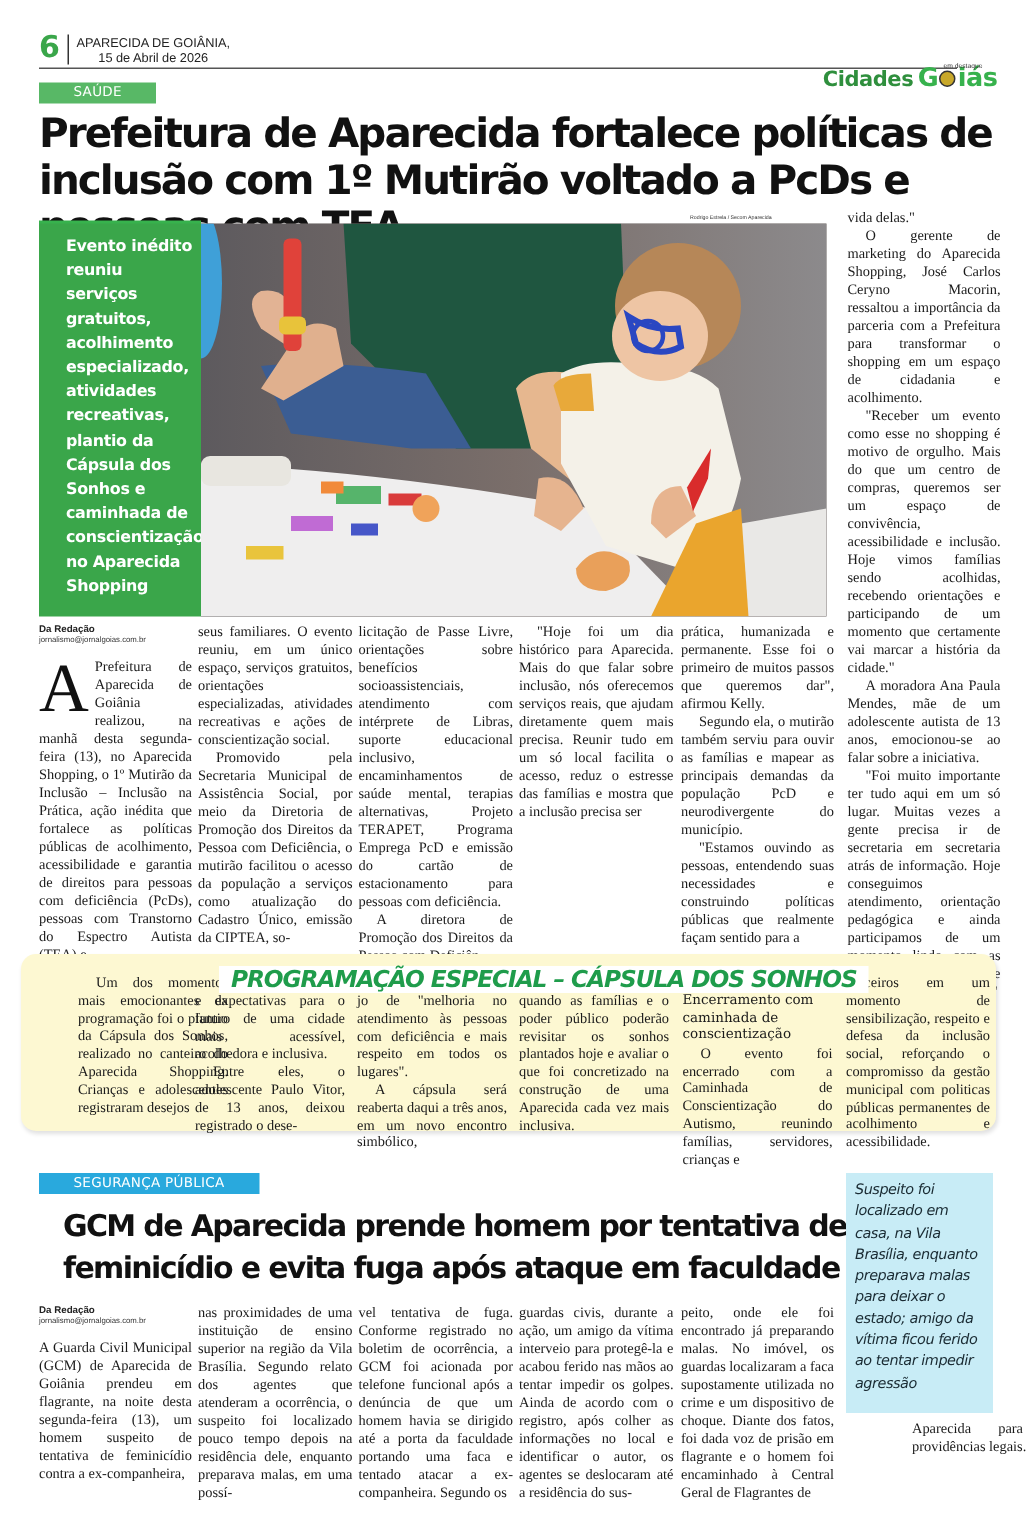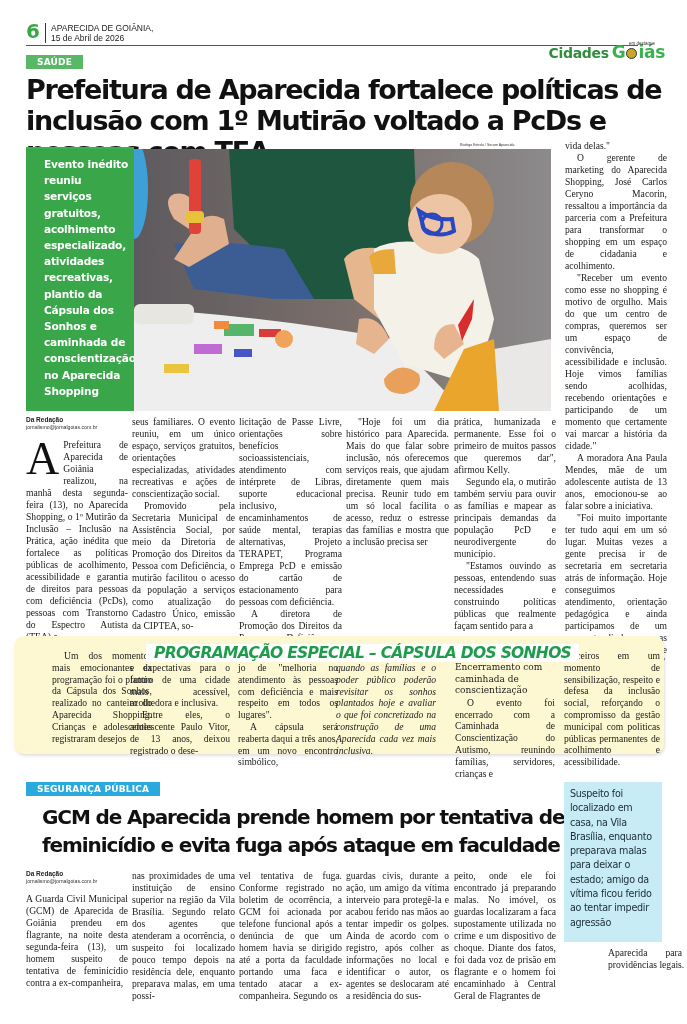--- a/index.html
+++ b/index.html
@@ -3,30 +3,30 @@
 <meta charset="utf-8">
 <style>
   * { box-sizing: border-box; margin: 0; padding: 0; }
   html, body { width: 687px; height: 1024px; background: #ffffff; overflow: hidden; }
   body { position: relative; font-family: "Liberation Serif", serif; color: #1a1a1a; }
 
   
   .page-header { position: absolute; left: 26px; top: 18px; width: 640px; height: 30px; }
   .page-num { position: absolute; left: 0; top: 2px; font-family: "DejaVu Sans", sans-serif; font-weight: bold; font-size: 20px; color: #3aa64a; line-height: 22px; }
   .page-sep { position: absolute; left: 19px; top: 5px; width: 1px; height: 20px; background: #333; }
-  .dateline { position: absolute; left: 25px; top: 5px; font-family: "Liberation Sans", sans-serif; font-size: 8.5px; line-height: 10px; color: #222; }
+  .dateline { position: absolute; left: 25px; top: 5px; font-family: "Liberation Sans", sans-serif; font-size: 8.5px; line-height: 10px; color: #222; text-align: center; }
   .header-rule { position: absolute; left: 26px; top: 45px; width: 612px; height: 1px; background: #555; }
   .logo { position: absolute; right: 22px; top: 20px; display: flex; align-items: baseline; margin-top: 22px; }
   .logo-a { font-family: "DejaVu Sans", sans-serif; font-weight: bold; font-size: 14px; color: #2f8f3d; letter-spacing: -0.3px; }
   .logo-b { font-family: "DejaVu Sans", sans-serif; font-weight: bold; font-size: 17px; color: #37b24d; margin-left: 3px; letter-spacing: -0.3px; }
   .logo-emblem { display: inline-block; width: 11px; height: 11px; border-radius: 50%; background: #c8a82a; border: 1px solid #333; vertical-align: middle; margin: 0 1px; }
   .logo-sub { position: absolute; right: 32px; top: 41px; font-family: "Liberation Sans", sans-serif; font-size: 4.5px; color: #333; }
 
   
-  .section-tag { position: absolute; font-family: "DejaVu Sans", sans-serif; font-weight: bold; font-size: 9px; color: #fff; padding: 2px 11px; letter-spacing: 0.2px; }
+  .section-tag { position: absolute; font-family: "DejaVu Sans", sans-serif; font-weight: normal; font-size: 9px; color: #fff; padding: 2px 23px; letter-spacing: 0.2px; }
   .tag-saude { left: 26px; top: 55px; background: #58b866; }
   .tag-seg { left: 26px; top: 782px; background: #29a9dd; }
 
   
   .headline { position: absolute; font-family: "DejaVu Sans", sans-serif; font-weight: bold; color: #111; letter-spacing: -1.3px; }
   .h1 { left: 26px; top: 74px; width: 640px; font-size: 27px; line-height: 31px; }
   .h2 { left: 42px; top: 803px; width: 540px; font-size: 20px; line-height: 28px; letter-spacing: -1.1px; }
 
   
   .green-rule { position: absolute; left: 26px; top: 147px; width: 108px; height: 3px; background: #37b24d; }
@@ -49,21 +49,21 @@
 
   
   .special-title { position: absolute; left: 146px; top: 620px; font-family: "DejaVu Sans", sans-serif; font-style: italic; font-weight: bold; font-size: 15.5px; color: #1f9c4b; letter-spacing: -0.7px; background: #fff; padding: 0 8px; z-index: 2; white-space: nowrap; margin-top: 24px; }
   .special-box { position: absolute; left: 14px; top: 636px; width: 650px; height: 118px; background: #fdf8d2; border-radius: 10px; box-shadow: 1px 2px 3px rgba(0,0,0,0.12); }
   .special-col { position: absolute; font-family: "Liberation Serif", serif; font-size: 9.6px; line-height: 11.8px; color: #1a1a1a; text-align: justify; }
   .special-col p { text-indent: 12px; }
   .special-col p.noind { text-indent: 0; }
   .subhead { font-family: "DejaVu Serif", serif; font-weight: normal; font-size: 9px; line-height: 11.6px; text-align: left; }
 
   
-  .blue-box { position: absolute; left: 564px; top: 782px; width: 98px; height: 160px; background: #c8ecf6; padding: 5px 6px; }
+  .blue-box { position: absolute; left: 564px; top: 782px; width: 98px; height: 160px; background: #c8ecf6; padding: 5px 6px; font-style: italic; }
   .blue-box p { font-family: "DejaVu Sans", sans-serif; font-size: 9.6px; line-height: 14.3px; color: #1a2b33; letter-spacing: -0.3px; }
 </style>
 </head>
 <body>
 
 <div class="page-header">
   <span class="page-num">6</span>
   <span class="page-sep"></span>
   <div class="dateline">
     <div>APARECIDA DE GOIÂNIA,</div>
@@ -164,21 +164,21 @@
   <p>Um dos momentos mais emocionantes da programação foi o plantio da Cápsula dos Sonhos, realizado no canteiro do Aparecida Shopping. Crianças e adolescentes registraram desejos</p>
 </div>
 <div class="special-col" style="left:130px; top:662px; width:100px;">
   <p class="noind">e expectativas para o futuro de uma cidade mais acessível, acolhedora e inclusiva.</p>
   <p>Entre eles, o adolescente Paulo Vitor, de 13 anos, deixou registrado o dese-</p>
 </div>
 <div class="special-col" style="left:238px; top:662px; width:100px;">
   <p class="noind">jo de "melhoria no atendimento às pessoas com deficiência e mais respeito em todos os lugares".</p>
   <p>A cápsula será reaberta daqui a três anos, em um novo encontro simbólico,</p>
 </div>
-<div class="special-col" style="left:336px; top:662px; width:100px;font-style:italic;">
+<div class="special-col" style="left:346px; top:662px; width:100px;">
   <p class="noind">quando as famílias e o poder público poderão revisitar os sonhos plantados hoje e avaliar o que foi concretizado na construção de uma Aparecida cada vez mais inclusiva.</p>
 </div>
 <div class="special-col" style="left:455px; top:662px; width:100px;">
   <div class="subhead">Encerramento com caminhada de conscientização</div>
   <p>O evento foi encerrado com a Caminhada de Conscientização do Autismo, reunindo famílias, servidores, crianças e</p>
 </div>
 <div class="special-col" style="left:564px; top:650px; width:96px;">
   <p class="noind">parceiros em um momento de sensibilização, respeito e defesa da inclusão social, reforçando o compromisso da gestão municipal com politicas públicas permanentes de acolhimento e acessibilidade.</p>
 </div>
 

